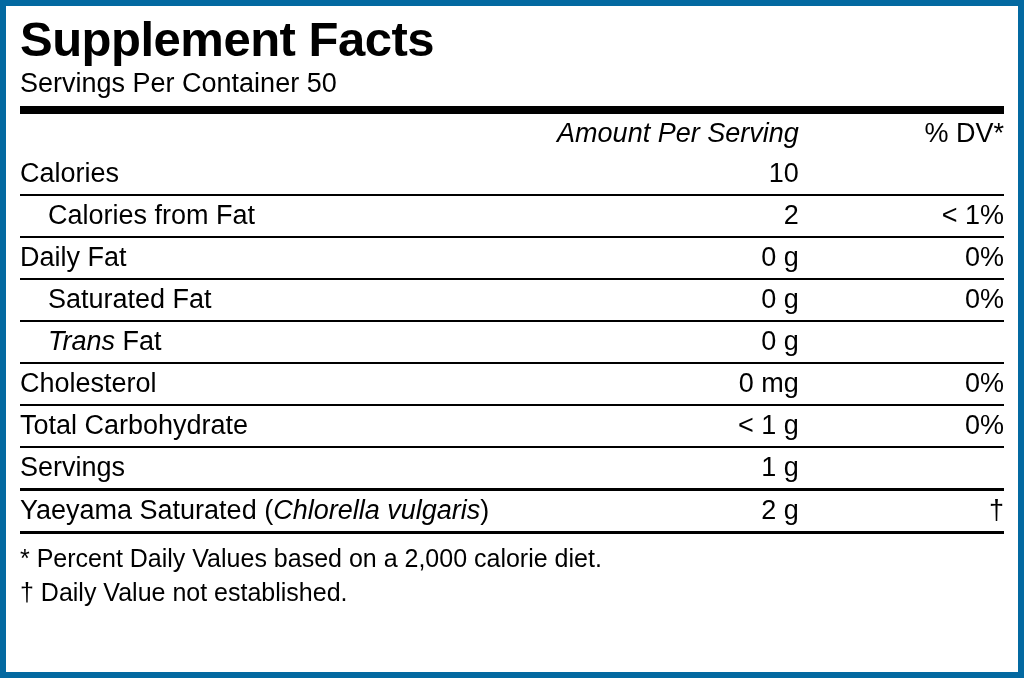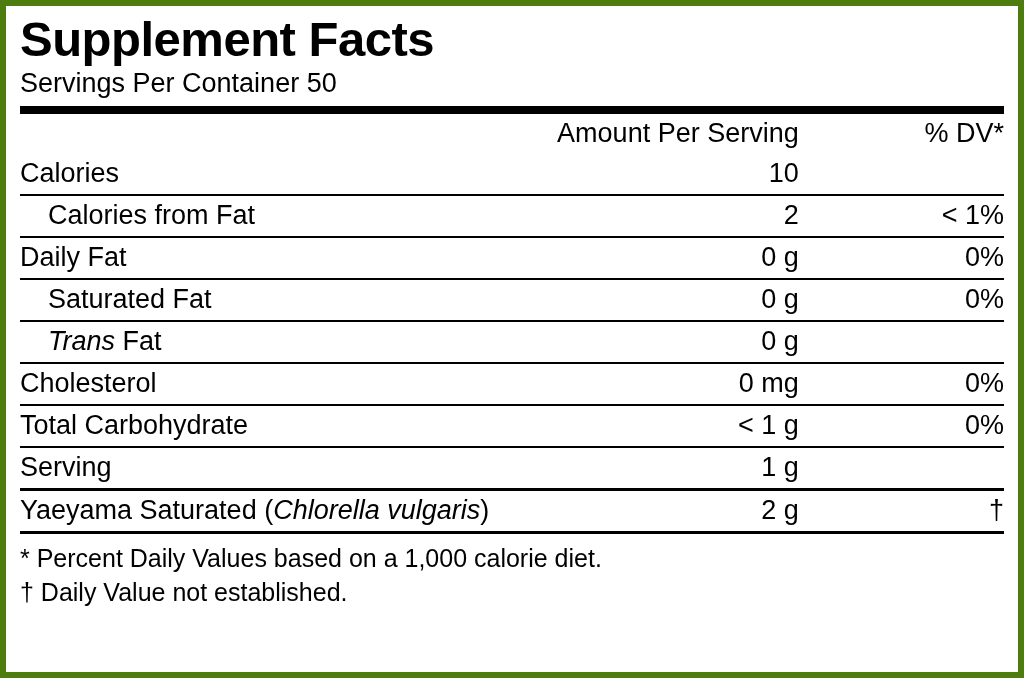--- a/index.html
+++ b/index.html
@@ -12,21 +12,21 @@
     height: 678px;
     font-family: "Liberation Sans", sans-serif;
     color: #000000;
     -webkit-font-smoothing: antialiased;
   }
 
   .panel {
     box-sizing: border-box;
     width: 1024px;
     height: 678px;
-    border: 6px solid #4d7c0f;
+    border: 6px solid #0369a1;
     padding: 6px 14px 0 14px;
     background: #ffffff;
   }
 
   
   .title {
     font-size: 49px;
     font-weight: bold;
     letter-spacing: -0.5px;
     line-height: 1.05;
@@ -64,21 +64,21 @@
   .col-name   { width: 50%; }
   .col-amount { width: 33%; text-align: right !important; padding-right: 38px !important; }
   .col-dv     { width: 17%; text-align: right !important; }
 
   .head-row th {
     font-weight: bold;
     font-size: 27px;
     padding-top: 6px;
     padding-bottom: 7px;
   }
-  .head-row th.col-amount { text-align: right !important; }
+  .head-row th.col-amount { text-align: right !important; font-style: italic; }
   .head-row th.col-dv { text-align: right !important; }
 
   tr.line td, tr.line th {
     border-bottom: 2px solid #000000;
   }
   tr.line-med td {
     border-bottom: 3px solid #000000;
   }
 
   .indent { padding-left: 28px !important; }
@@ -151,31 +151,31 @@
       <td class="col-dv">0%</td>
     </tr>
 
     <tr class="line">
       <td class="col-name">Total Carbohydrate</td>
       <td class="col-amount">&lt; 1 g</td>
       <td class="col-dv">0%</td>
     </tr>
 
     <tr class="line-med">
-      <td class="col-name">Serving</td>
+      <td class="col-name">Servings</td>
       <td class="col-amount">1 g</td>
       <td class="col-dv"></td>
     </tr>
 
     <tr class="line-med">
       <td class="col-name"><span>Yaeyama Saturated (</span><span class="ital">Chlorella vulgaris</span><span>)</span></td>
       <td class="col-amount">2 g</td>
       <td class="col-dv">†</td>
     </tr>
   </tbody>
     </table>
 
   <div class="footnotes">
-    <div>* Percent Daily Values based on a 1,000 calorie diet.</div>
+    <div>* Percent Daily Values based on a 2,000 calorie diet.</div>
     <div>† Daily Value not established.</div>
   </div>
 
 </div>
 
 </body></html>

